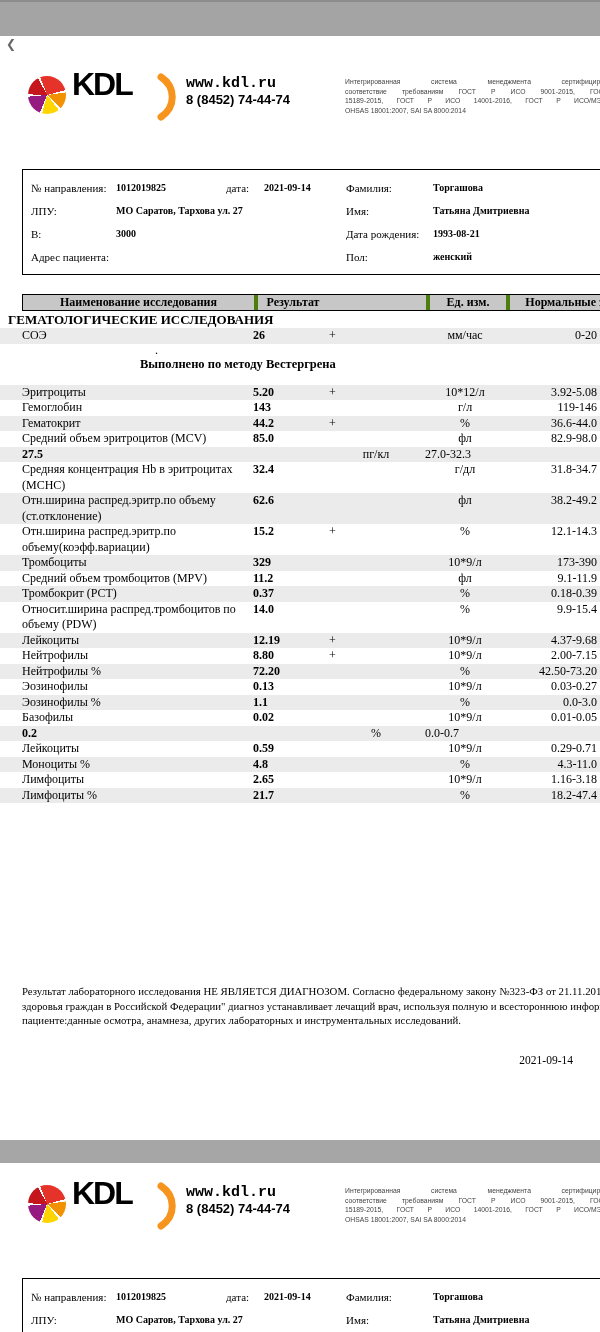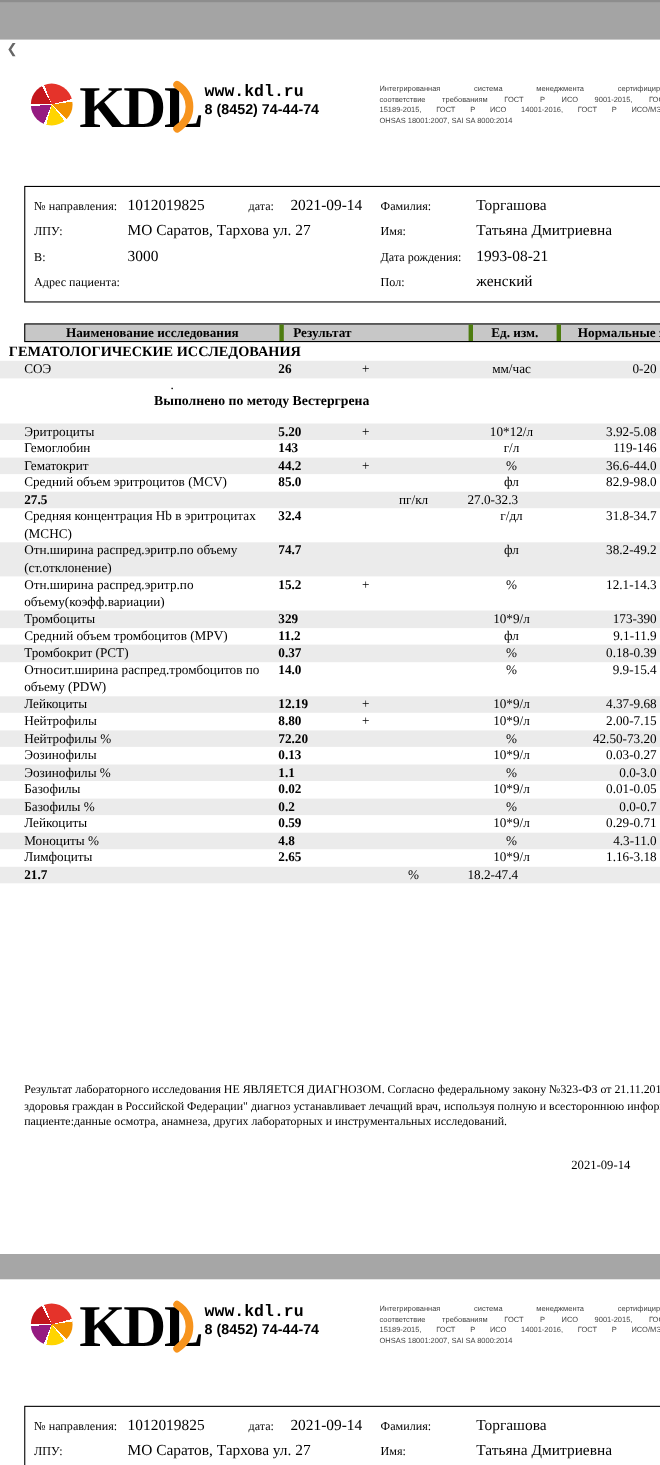--- a/index.html
+++ b/index.html
@@ -23,34 +23,34 @@
   .logo-mark {
     position:absolute; left:28px; top:2px; width:38px; height:38px; border-radius:50%;
     background:conic-gradient(from 20deg,
       #e5332a 0 55deg, #fff 55deg 62deg,
       #f39200 62deg 115deg, #fff 115deg 122deg,
       #ffd500 122deg 175deg, #fff 175deg 182deg,
       #951b81 182deg 245deg, #fff 245deg 252deg,
       #c4161c 252deg 312deg, #fff 312deg 319deg,
       #e5332a 319deg 360deg);
   }
-  .logo-kdl { position:absolute; left:72px; top:-8px; font-family:Liberation Serif, serif; font-weight:bold; font-size:54px; letter-spacing:-2px; }
+  .logo-kdl { position:absolute; left:72px; top:-8px; font-family:Liberation Sans, sans-serif; font-weight:bold; font-size:32px; letter-spacing:-2px; }
   .logo-arc { position:absolute; left:157px; top:-2px; }
   .kdl-site { position:absolute; left:186px; top:1px; font-family:Liberation Mono, monospace; font-weight:bold; font-size:15px;text-align:center; }
   .kdl-phone { position:absolute; left:186px; top:18px; font-family:"Liberation Sans", sans-serif; font-weight:bold; font-size:13px; }
   .cert { position:absolute; left:345px; top:3px; width:312px; font-family:"Liberation Sans", sans-serif; font-size:6.8px; line-height:9.6px; color:#444; }
   .cert-line { text-align:justify; text-align-last:justify; }
   .cert-line:last-child { text-align-last:left; }
 
   
   .patient-box { width:638px; margin-left:22px; margin-top:3px; border:1px solid #000; padding:6px 0; }
   .p-row { display:grid; height:23px; align-items:center; padding-left:8px; font-size:11px; }
   .p-row1 { grid-template-columns:85px 110px 38px 82px 87px 1fr; }
   .p-rowx { grid-template-columns:85px 230px 87px 1fr; }
-  .p-val { font-weight:normal; font-size:14px; }
+  .p-val { font-weight:bold; font-size:10px; }
 
   
   .thead {
     display:grid; grid-template-columns:231px 74px 98px 80px 155px;
     width:639px; margin:19px 0 0 22px; height:17px;
     background:#c7c7c7; border:1px solid #000;
     font-weight:bold; font-size:12px;
   }
   .thead > div { display:flex; align-items:center; justify-content:center; height:100%; white-space:nowrap; }
   .th-res, .th-unit, .th-norm { border-left:4px solid #4d7c0f; }
@@ -198,21 +198,21 @@
   <div class="trow">
     <div class="c-name">Средняя концентрация Hb в эритроцитах (MCHC)</div>
     <div class="c-res">32.4</div>
     <div class="c-flag"></div>
     <div class="c-unit">г/дл</div>
     <div class="c-norm">31.8-34.7</div>
   </div>
 
   <div class="trow shade">
     <div class="c-name">Отн.ширина распред.эритр.по объему (ст.отклонение)</div>
-    <div class="c-res">74.7</div>
+    <div class="c-res">62.6</div>
     <div class="c-flag"></div>
     <div class="c-unit">фл</div>
     <div class="c-norm">38.2-49.2</div>
   </div>
 
   <div class="trow">
     <div class="c-name">Отн.ширина распред.эритр.по объему(коэфф.вариации)</div>
     <div class="c-res">15.2</div>
     <div class="c-flag">+</div>
     <div class="c-unit">%</div>
@@ -293,21 +293,20 @@
 
   <div class="trow">
     <div class="c-name">Базофилы</div>
     <div class="c-res">0.02</div>
     <div class="c-flag"></div>
     <div class="c-unit">10*9/л</div>
     <div class="c-norm">0.01-0.05</div>
   </div>
 
   <div class="trow shade">
-    <div class="c-name">Базофилы %</div>
     <div class="c-res">0.2</div>
     <div class="c-flag"></div>
     <div class="c-unit">%</div>
     <div class="c-norm">0.0-0.7</div>
   </div>
 
   <div class="trow">
     <div class="c-name">Лейкоциты</div>
     <div class="c-res">0.59</div>
     <div class="c-flag"></div>
@@ -325,20 +324,21 @@
 
   <div class="trow">
     <div class="c-name">Лимфоциты</div>
     <div class="c-res">2.65</div>
     <div class="c-flag"></div>
     <div class="c-unit">10*9/л</div>
     <div class="c-norm">1.16-3.18</div>
   </div>
 
   <div class="trow shade">
+    <div class="c-name">Лимфоциты %</div>
     <div class="c-res">21.7</div>
     <div class="c-flag"></div>
     <div class="c-unit">%</div>
     <div class="c-norm">18.2-47.4</div>
   </div>
 </div>
 
   <div class="footer">
     <div class="fline">Результат лабораторного исследования НЕ ЯВЛЯЕТСЯ ДИАГНОЗОМ. Согласно федеральному закону №323-ФЗ от 21.11.2011 "Об основах охраны</div>
     <div class="fline">здоровья граждан в Российской Федерации" диагноз устанавливает лечащий врач, используя полную и всестороннюю информацию о</div>

